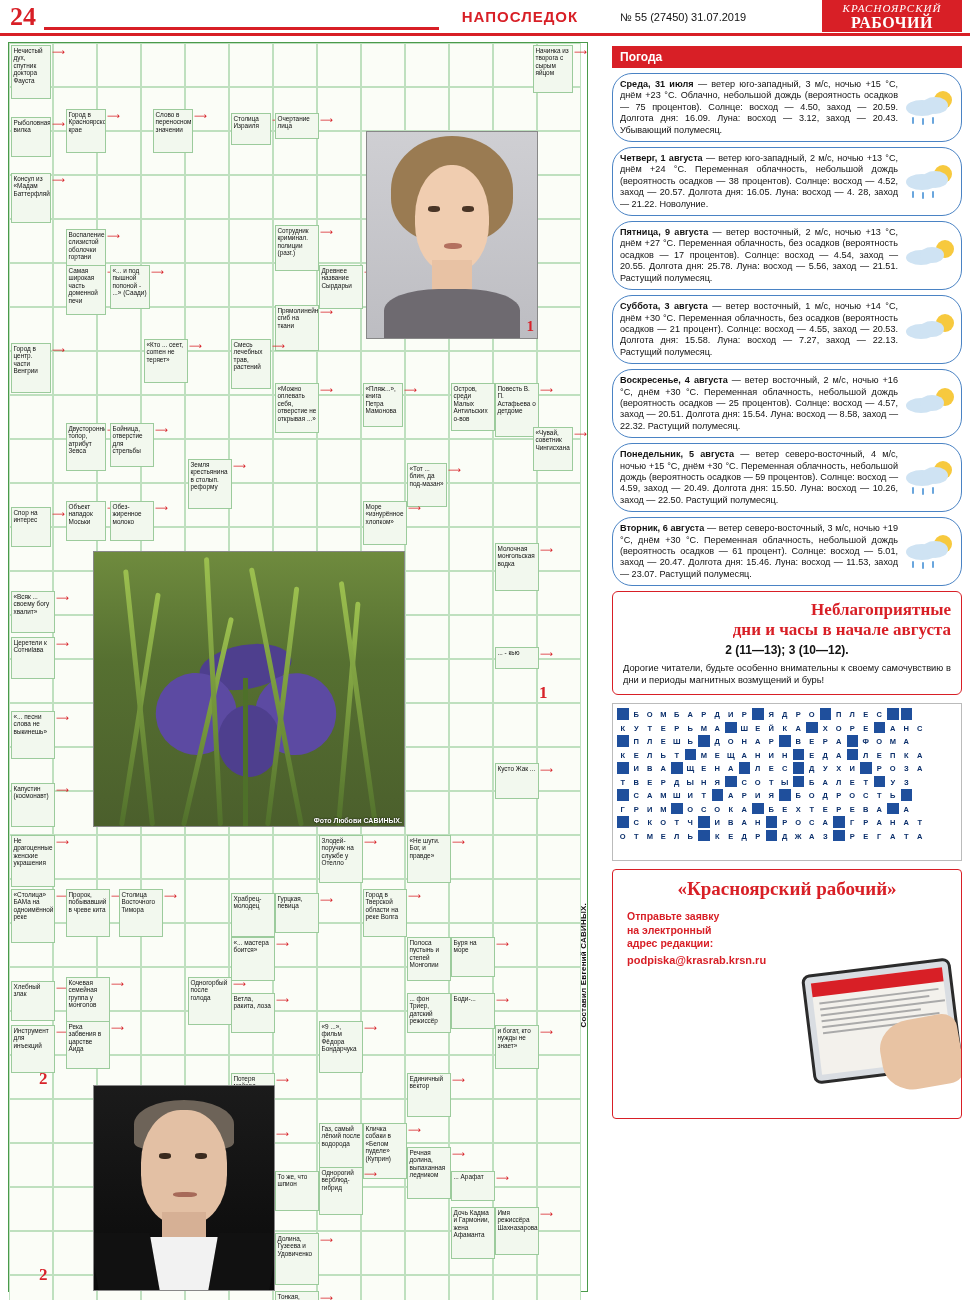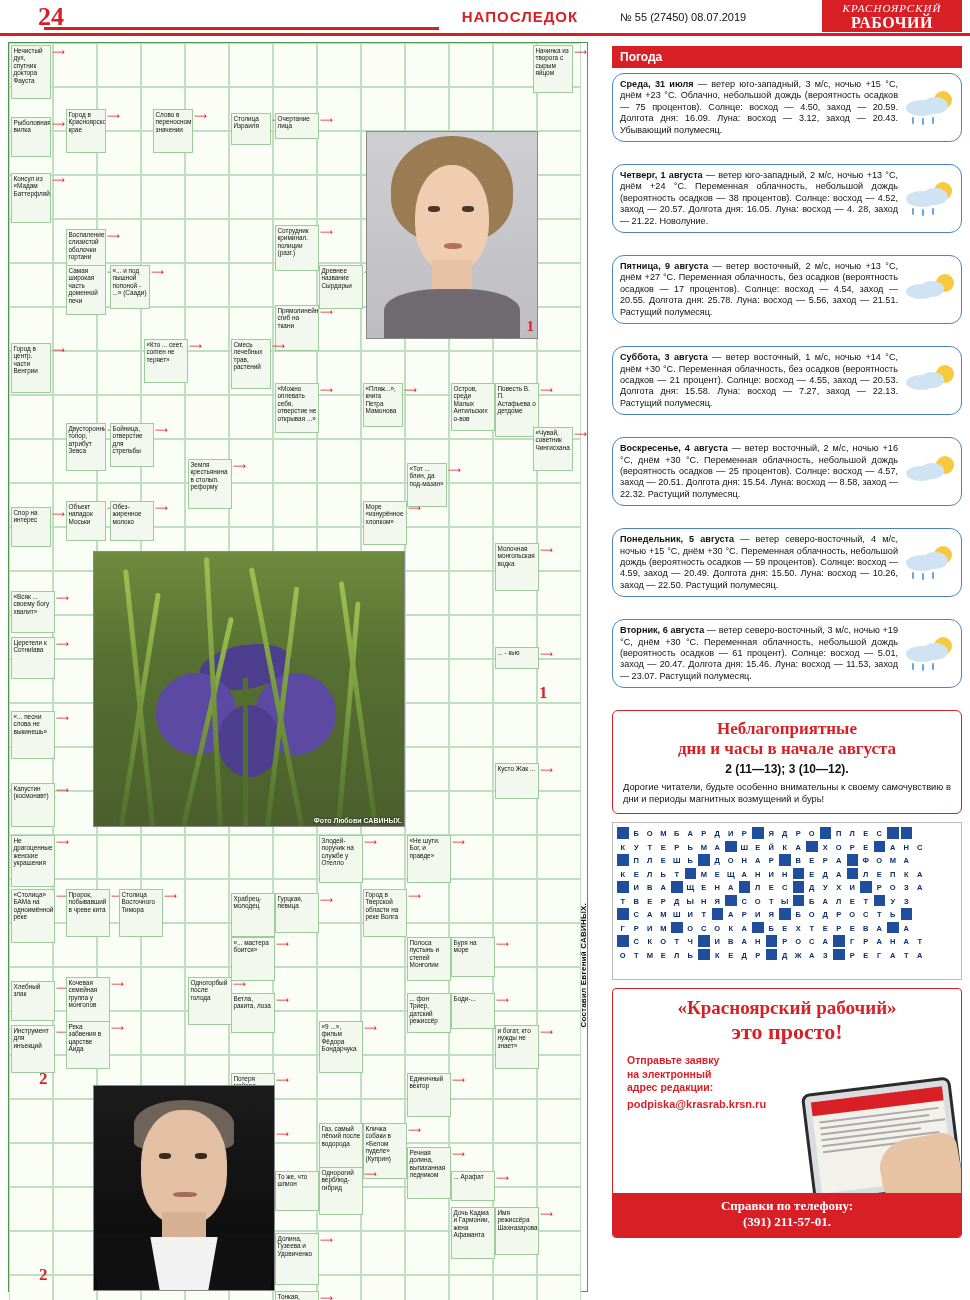--- a/index.html
+++ b/index.html
@@ -15,21 +15,20 @@
 
   
   .masthead {
     position: absolute; left:0; top:0; width:970px; height:36px;
     border-bottom: 3px solid #d81f26;
   }
   .page-num {
     position:absolute; left:10px; top:2px;
     font-size:26px; font-weight:bold; color:#d81f26;
     font-family:"Liberation Serif", serif;
-    margin-left:28px;
   }
   .masthead-rule {
     position:absolute; left:44px; top:27px; width:395px; height:3px; background:#d81f26;
   }
   .masthead-title {
     position:absolute; left:430px; top:8px; width:180px;
     text-align:center; color:#d81f26; font-weight:bold;
     font-size:15px; letter-spacing:1px;
   }
   .masthead-issue {
@@ -193,22 +192,22 @@
   
   .rcol { position:absolute; left:612px; top:46px; width:350px; }
 
   .sect-head {
     background:#d81f26; color:#fff;
     font-weight:bold; font-size:12px;
     padding:4px 8px; margin-bottom:5px;
   }
   .wbox {
     border:1px solid #4a83c4;
-    border-radius:12px;
-    margin-bottom:22px;
+    border-radius:20px;
+    margin-bottom:5px;
     padding:5px 7px;
     font-size:9.1px;
     line-height:11.4px;
     text-align:justify;
     position:relative;
     min-height:46px;
   }
   .wbox b { font-weight:bold; }
   .wbox .txt { padding-right:56px; display:block; }
   .wicon {
@@ -227,20 +226,21 @@
     position:absolute; width:2px; height:7px; background:#6aa6dd; border-radius:1px;
   }
 
   .health-box {
     border:1px solid #d81f26; border-radius:6px;
     padding:8px 10px; text-align:center; margin-bottom:8px;
   }
   .health-title {
     color:#d81f26; font-weight:bold; font-size:17px; line-height:20px;
     font-family:"Liberation Serif", serif;
+    text-align:right;
   }
   .health-sub { font-size:12px; margin-top:3px; font-weight:bold; }
   .health-text { font-size:9.3px; line-height:11.5px; margin-top:6px; text-align:justify; }
 
   
   .ans-wrap {
     border:1px solid #bbb; padding:3px; margin-bottom:8px;
     background:#fff;
   }
   .ans-grid { position:relative; width:340px; height:150px; }
@@ -298,21 +298,21 @@
     transform: rotate(-10deg);
   }
 </style>
 </head>
 <body>
 
 <div class="masthead">
   <div class="page-num">24</div>
   <div class="masthead-rule"></div>
   <div class="masthead-title">НАПОСЛЕДОК</div>
-  <div class="masthead-issue">№ 55 (27450) 08.07.2019</div>
+  <div class="masthead-issue">№ 55 (27450) 31.07.2019</div>
   <div class="logo-box">
     <div class="l1">КРАСНОЯРСКИЙ</div>
     <div class="l2">РАБОЧИЙ</div>
   </div>
 </div>
 
 <div class="crossword">
   <div class="grid-layer" id="grid-layer">
       <div class="gcell" style="left:0px; top:0px; width:44px; height:44px;"></div>
       <div class="gcell" style="left:44px; top:0px; width:44px; height:44px;"></div>
@@ -1191,35 +1191,30 @@
         <div class="acell" style="left:243px; top:121.5px; width:13.5px; height:13.5px; line-height:13.5px;">Е</div>
         <div class="acell" style="left:256.5px; top:121.5px; width:13.5px; height:13.5px; line-height:13.5px;">Г</div>
         <div class="acell" style="left:270px; top:121.5px; width:13.5px; height:13.5px; line-height:13.5px;">А</div>
         <div class="acell" style="left:283.5px; top:121.5px; width:13.5px; height:13.5px; line-height:13.5px;">Т</div>
         <div class="acell" style="left:297px; top:121.5px; width:13.5px; height:13.5px; line-height:13.5px;">А</div>
       </div>
   </div>
 
   <div class="ad-box">
     <div class="ad-t1">«Красноярский рабочий»</div>
-    <div class="ad-t2">это просто!</div>
     <div class="ad-t3" style="white-space:pre-line; text-align:left; padding-left:14px;">Отправьте заявку
 на электронный
 адрес редакции:</div>
     <div class="ad-mail" style="text-align:left; padding-left:14px; margin-top:3px;">podpiska@krasrab.krsn.ru</div>
     <div class="ad-tablet">
       <div class="paper">
         <div class="red"></div>
         <div class="ln" style="top:20px; width:120px;"></div>
         <div class="ln" style="top:26px; width:110px;"></div>
         <div class="ln" style="top:32px; width:125px;"></div>
         <div class="ln" style="top:38px; width:100px;"></div>
         <div class="ln" style="top:44px; width:118px;"></div>
         <div class="ln" style="top:50px; width:95px;"></div>
       </div>
     </div>
     <div class="ad-hand"></div>
-    <div class="ad-phone">
-      <span>Справки по телефону:</span><br>
-      <span>(391) 211-57-01.</span>
-    </div>
   </div>
 </div>
 
 </body></html>

